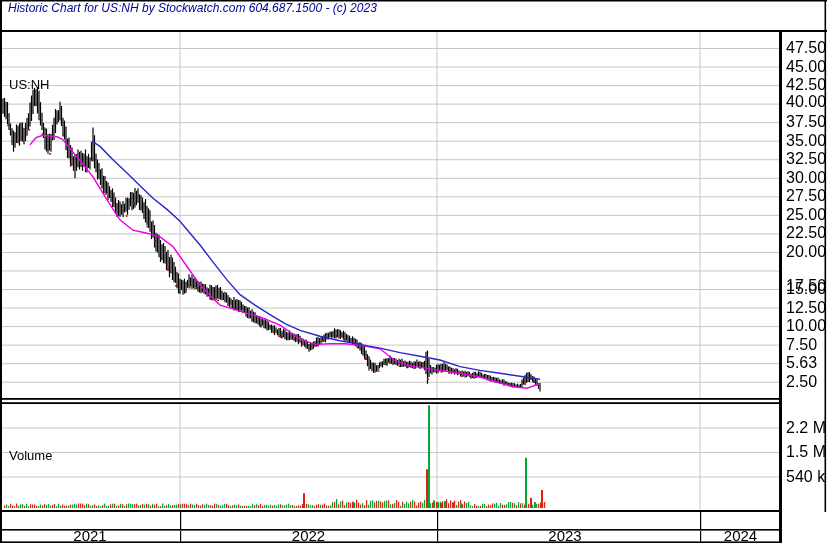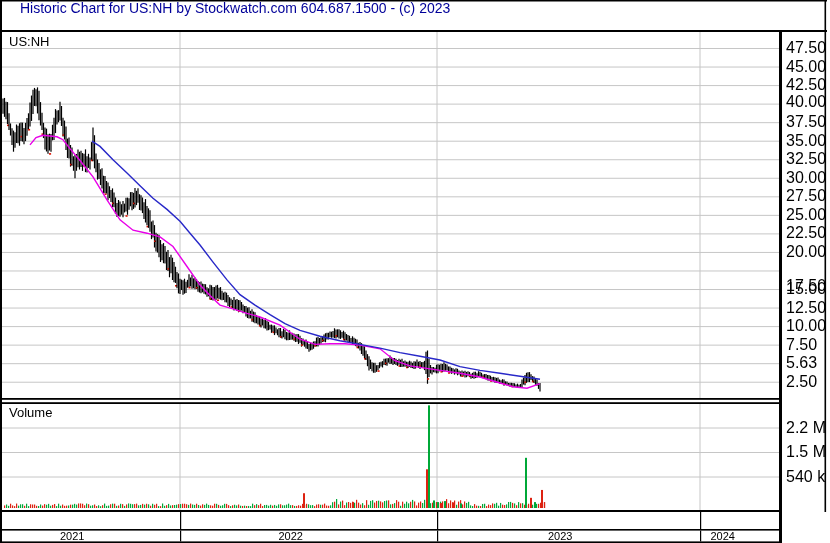--- a/index.html
+++ b/index.html
@@ -1,21 +1,21 @@
 <!DOCTYPE html>
 <html><head>
 <meta charset="utf-8">
 <style>
   html,body{margin:0;padding:0;background:#fff;}
   #root{position:relative;width:830px;height:543px;background:#ffffff;
         font-family:"Liberation Sans",sans-serif;overflow:hidden;}
-  .hline{position:absolute;left:20px;color:#000099;font-size:14px;line-height:14px;white-space:pre;}
-  .panel-label{position:absolute;color:#000;font-size:13px;line-height:14px;}
+  .hline{position:absolute;left:8px;color:#000099;font-size:12px;line-height:14px;white-space:pre;font-style:italic;}
+  .panel-label{position:absolute;color:#000;font-size:13px;line-height:14px;margin-top:43px;}
   .axis-label{position:absolute;color:#000;font-size:16px;line-height:13px;left:786px;width:42px;text-align:left;}
-  .year-label{position:absolute;color:#000;font-size:11px;line-height:12px;width:60px;top:530px;}
+  .year-label{position:absolute;color:#000;font-size:15px;line-height:12px;text-align:center;width:60px;top:530px;}
   svg{position:absolute;top:0;left:0;}
 </style>
 </head>
 <body>
 
 <div id="root">
   <div class="hline" style="top:1px">Historic Chart for US:NH by Stockwatch.com 604.687.1500 - (c) 2023</div>
 
   <svg id="chart-svg" width="830" height="543">
       <line x1="2" y1="48.5" x2="779" y2="48.5" stroke="#c6c6c6" stroke-width="1"></line>
@@ -786,16 +786,16 @@
       <div class="axis-label" style="top:374.7px">2.50</div>
     </div>
   <div id="volume-labels">
       <div class="axis-label" style="top:420.5px">2.2 M</div>
       <div class="axis-label" style="top:445px">1.5 M</div>
       <div class="axis-label" style="top:469.5px">540 k</div>
     </div>
   <div id="year-labels">
       <div class="year-label" style="left:60.0px">2021</div>
       <div class="year-label" style="left:278.5px">2022</div>
-      <div class="year-label" style="left:548px">2023</div>
+      <div class="year-label" style="left:535px">2023</div>
       <div class="year-label" style="left:710.5px">2024</div>
     </div>
 </div>
 
 </body></html>

